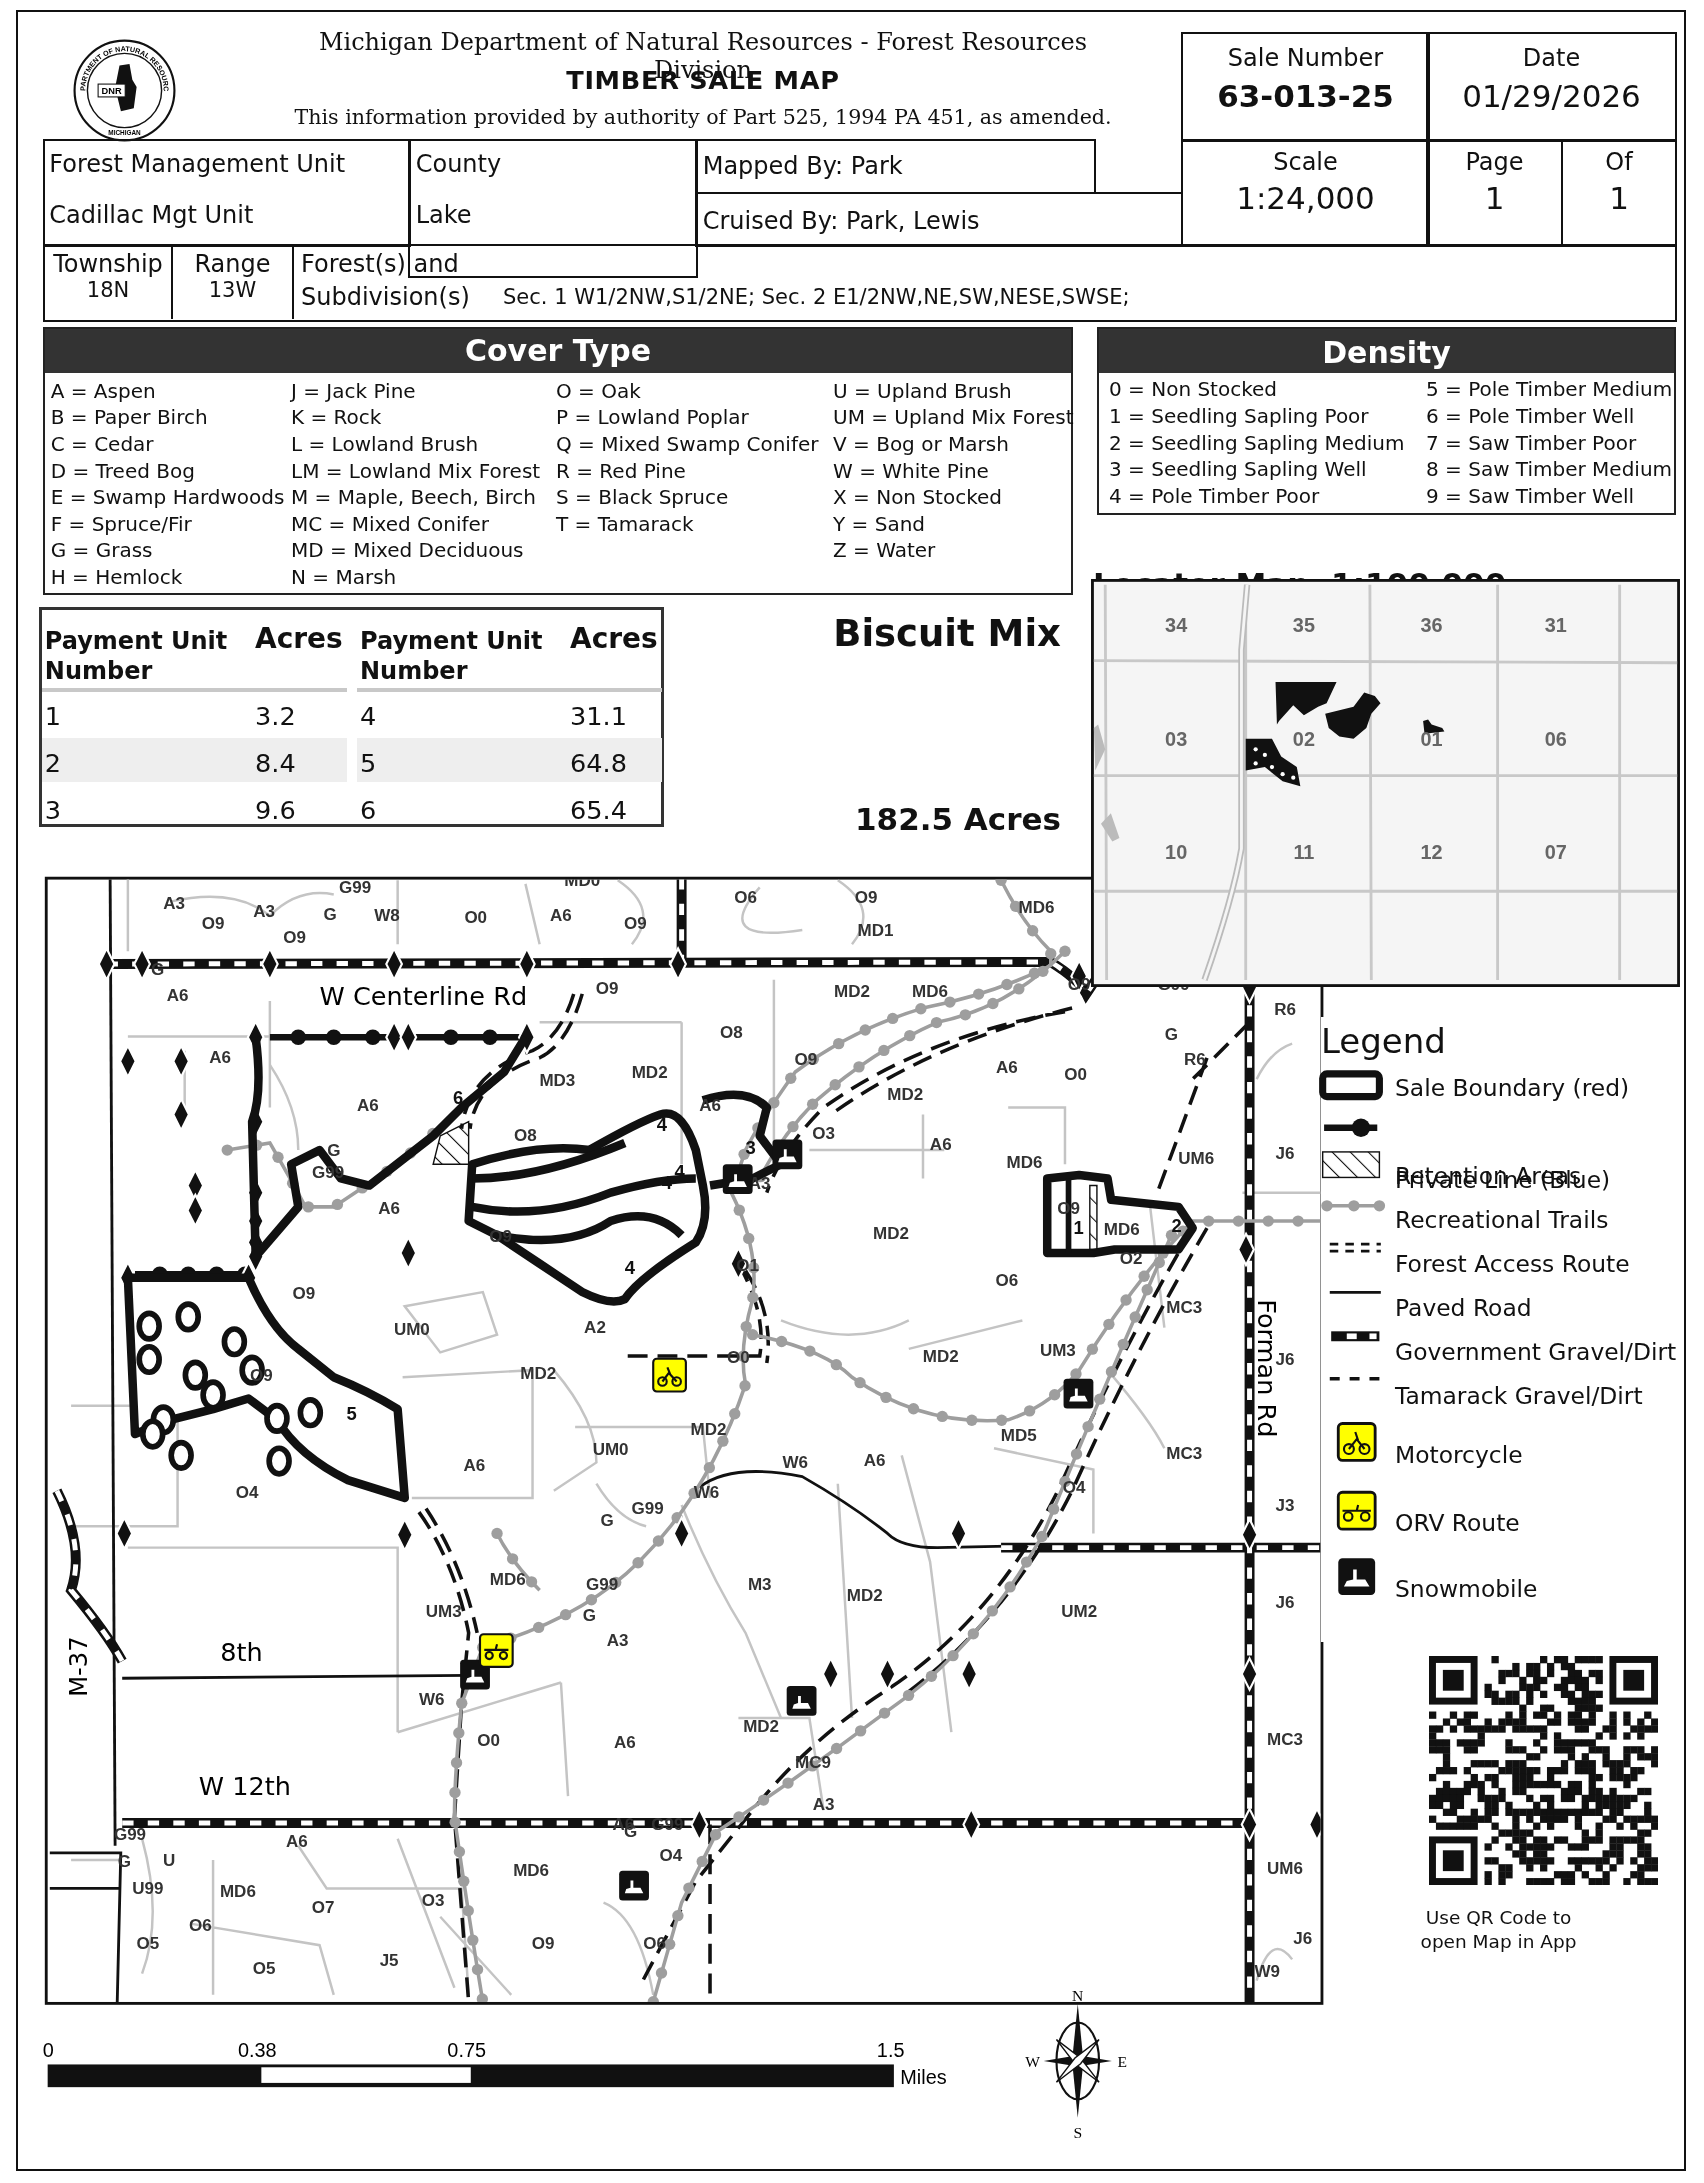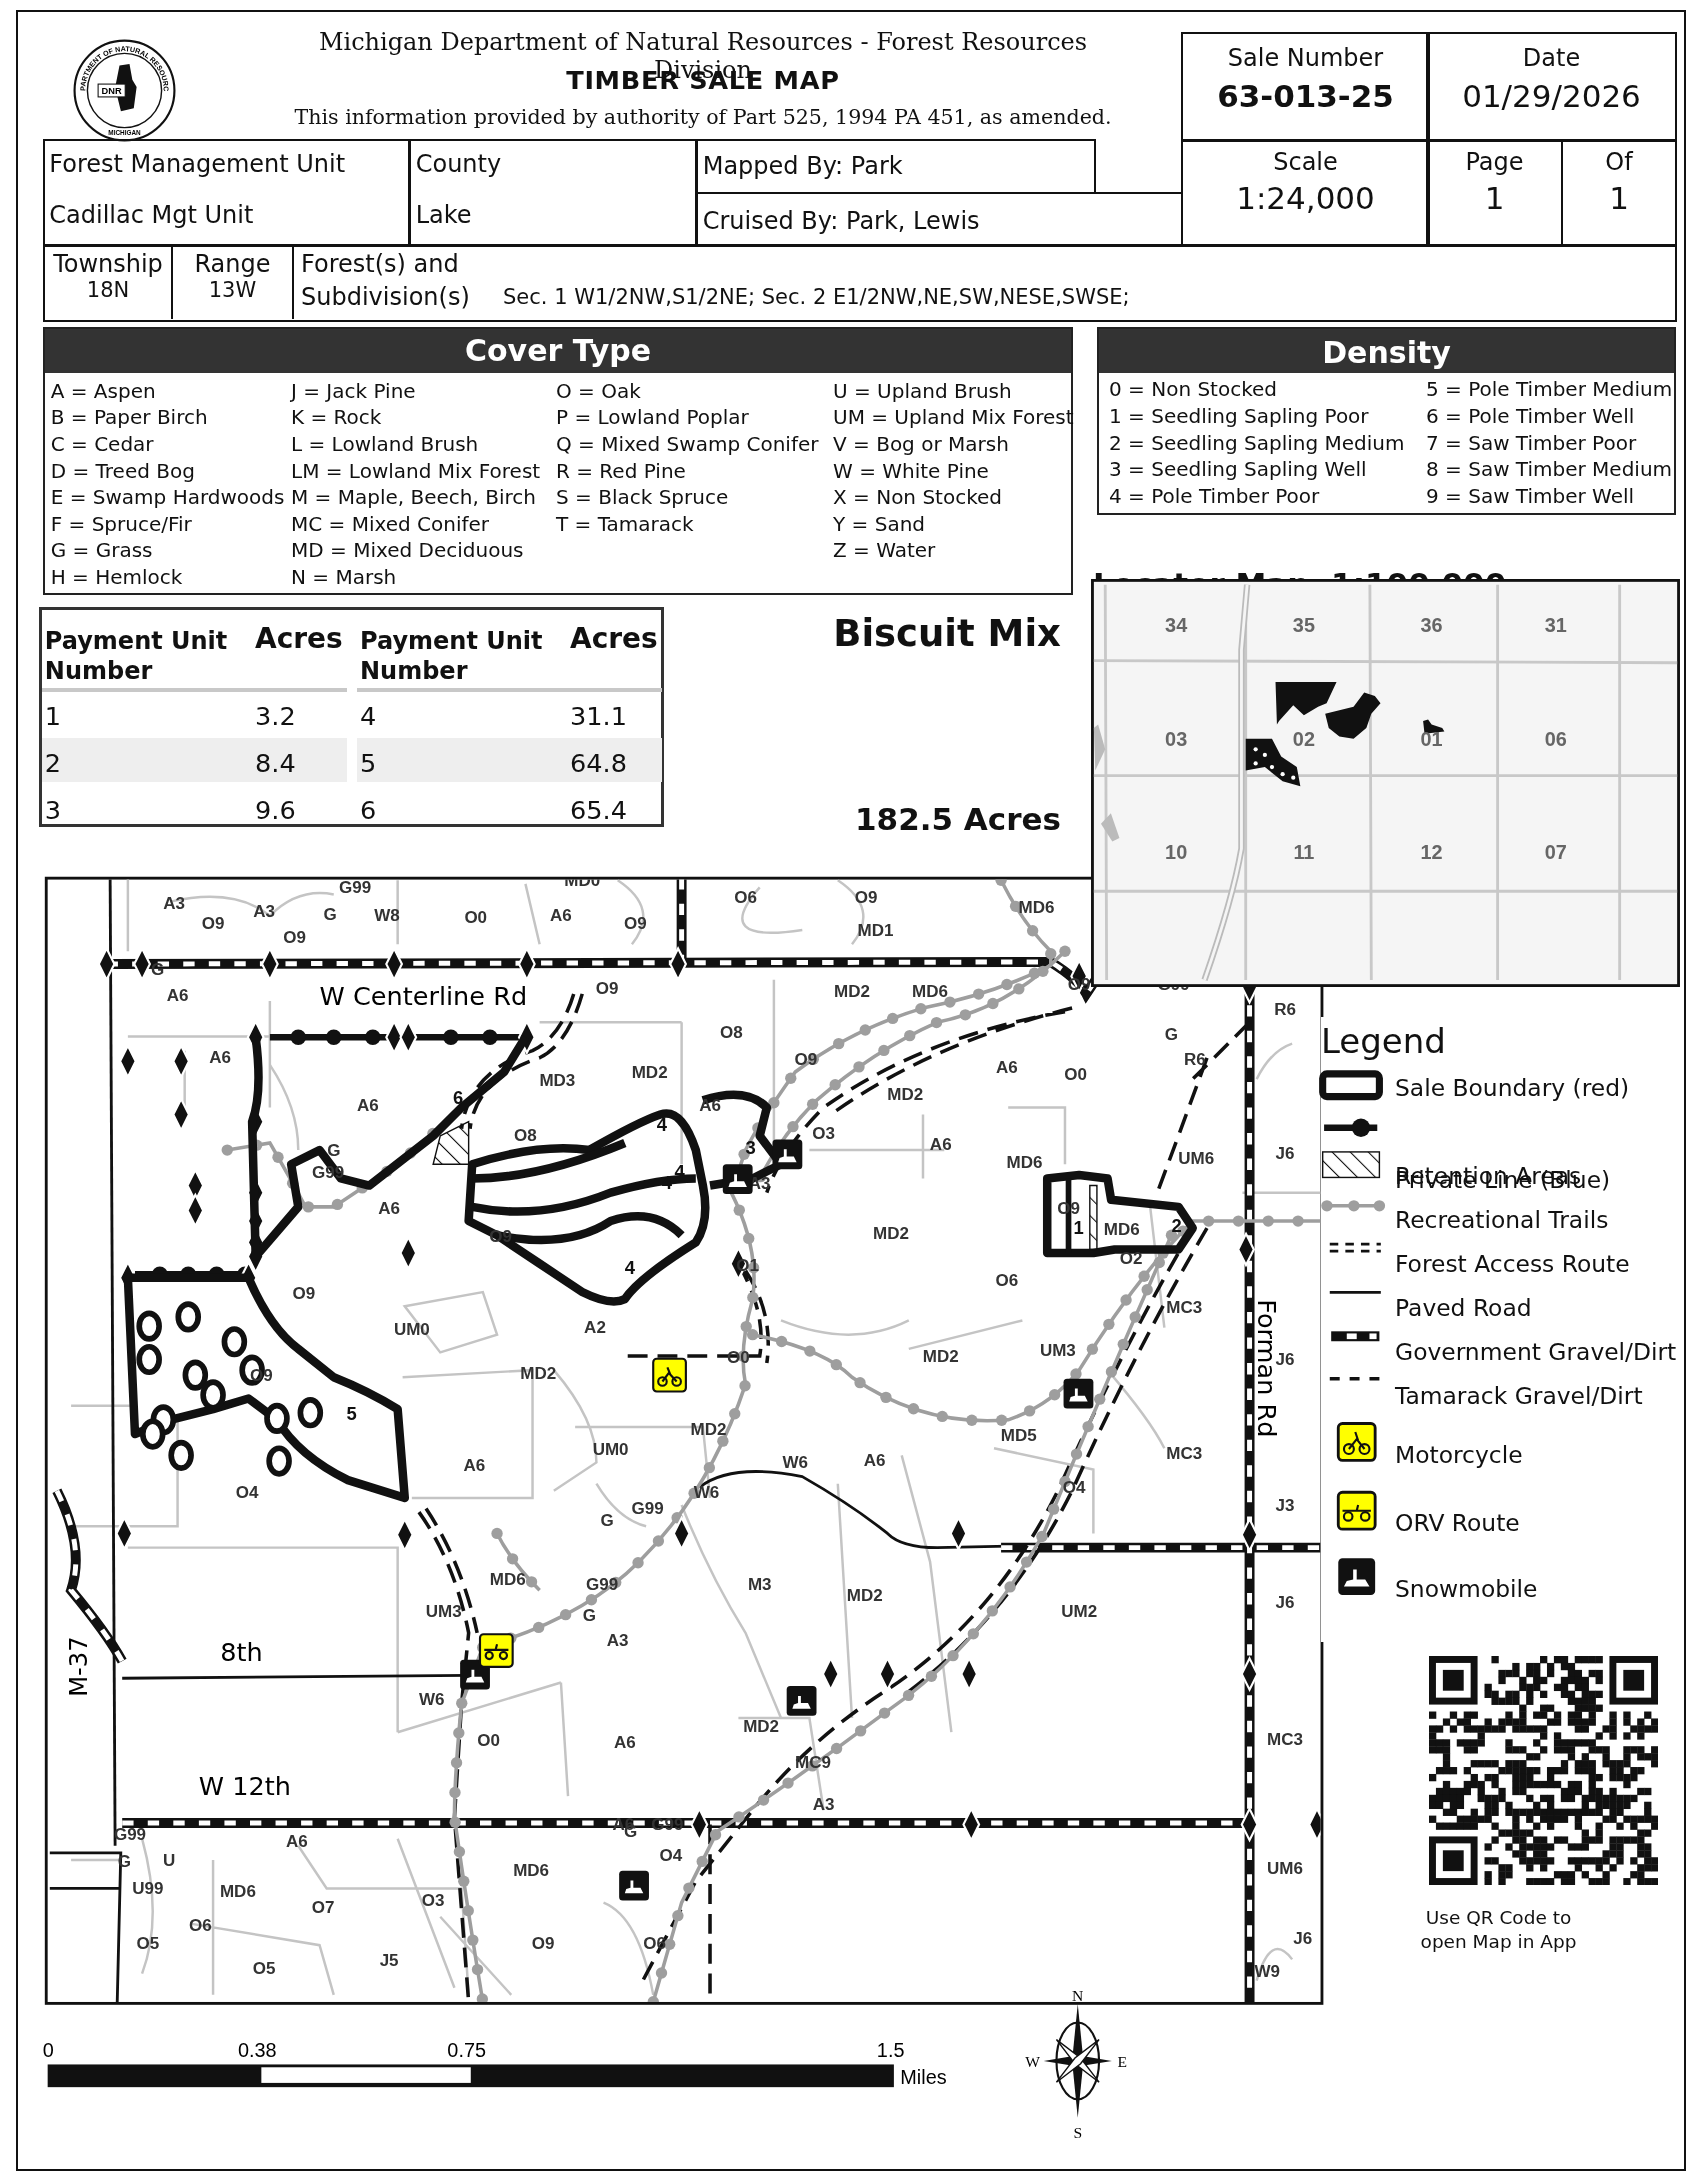--- a/index.html
+++ b/index.html
@@ -63,21 +63,21 @@
 </div>
 <div class="cell" style="left:1561px;top:139px;width:116px;height:108px;">
   <div class="lbl ctr" style="margin-top:7px;">Of</div>
   <div class="ctr big" style="margin-top:4.3px;">1</div>
 </div>
 
 <div class="cell" style="left:43px;top:139px;width:368px;height:108px;">
   <div class="lbl" style="position:absolute;left:4.3px;top:8.5px;">Forest Management Unit</div>
   <div class="lbl" style="position:absolute;left:4.3px;top:60px;">Cadillac Mgt Unit</div>
 </div>
-<div class="cell" style="left:408px;top:139px;width:290px;height:108px;">
+<div class="cell" style="left:408px;top:139px;width:290px;height:139px;">
   <div class="lbl" style="position:absolute;left:5.7px;top:8.5px;">County</div>
   <div class="lbl" style="position:absolute;left:5.7px;top:60px;">Lake</div>
 </div>
 <div class="cell" style="left:695px;top:139px;width:401px;height:55px;">
   <div class="lbl" style="position:absolute;left:5.7px;top:11.4px;"><span>Mapped By:</span> <span>Park</span></div>
 </div>
 <div class="cell" style="left:695px;top:192px;width:488px;height:55px;">
   <div class="lbl" style="position:absolute;left:5.7px;top:12.8px;"><span>Cruised By:</span> <span>Park, Lewis</span></div>
 </div>
 

